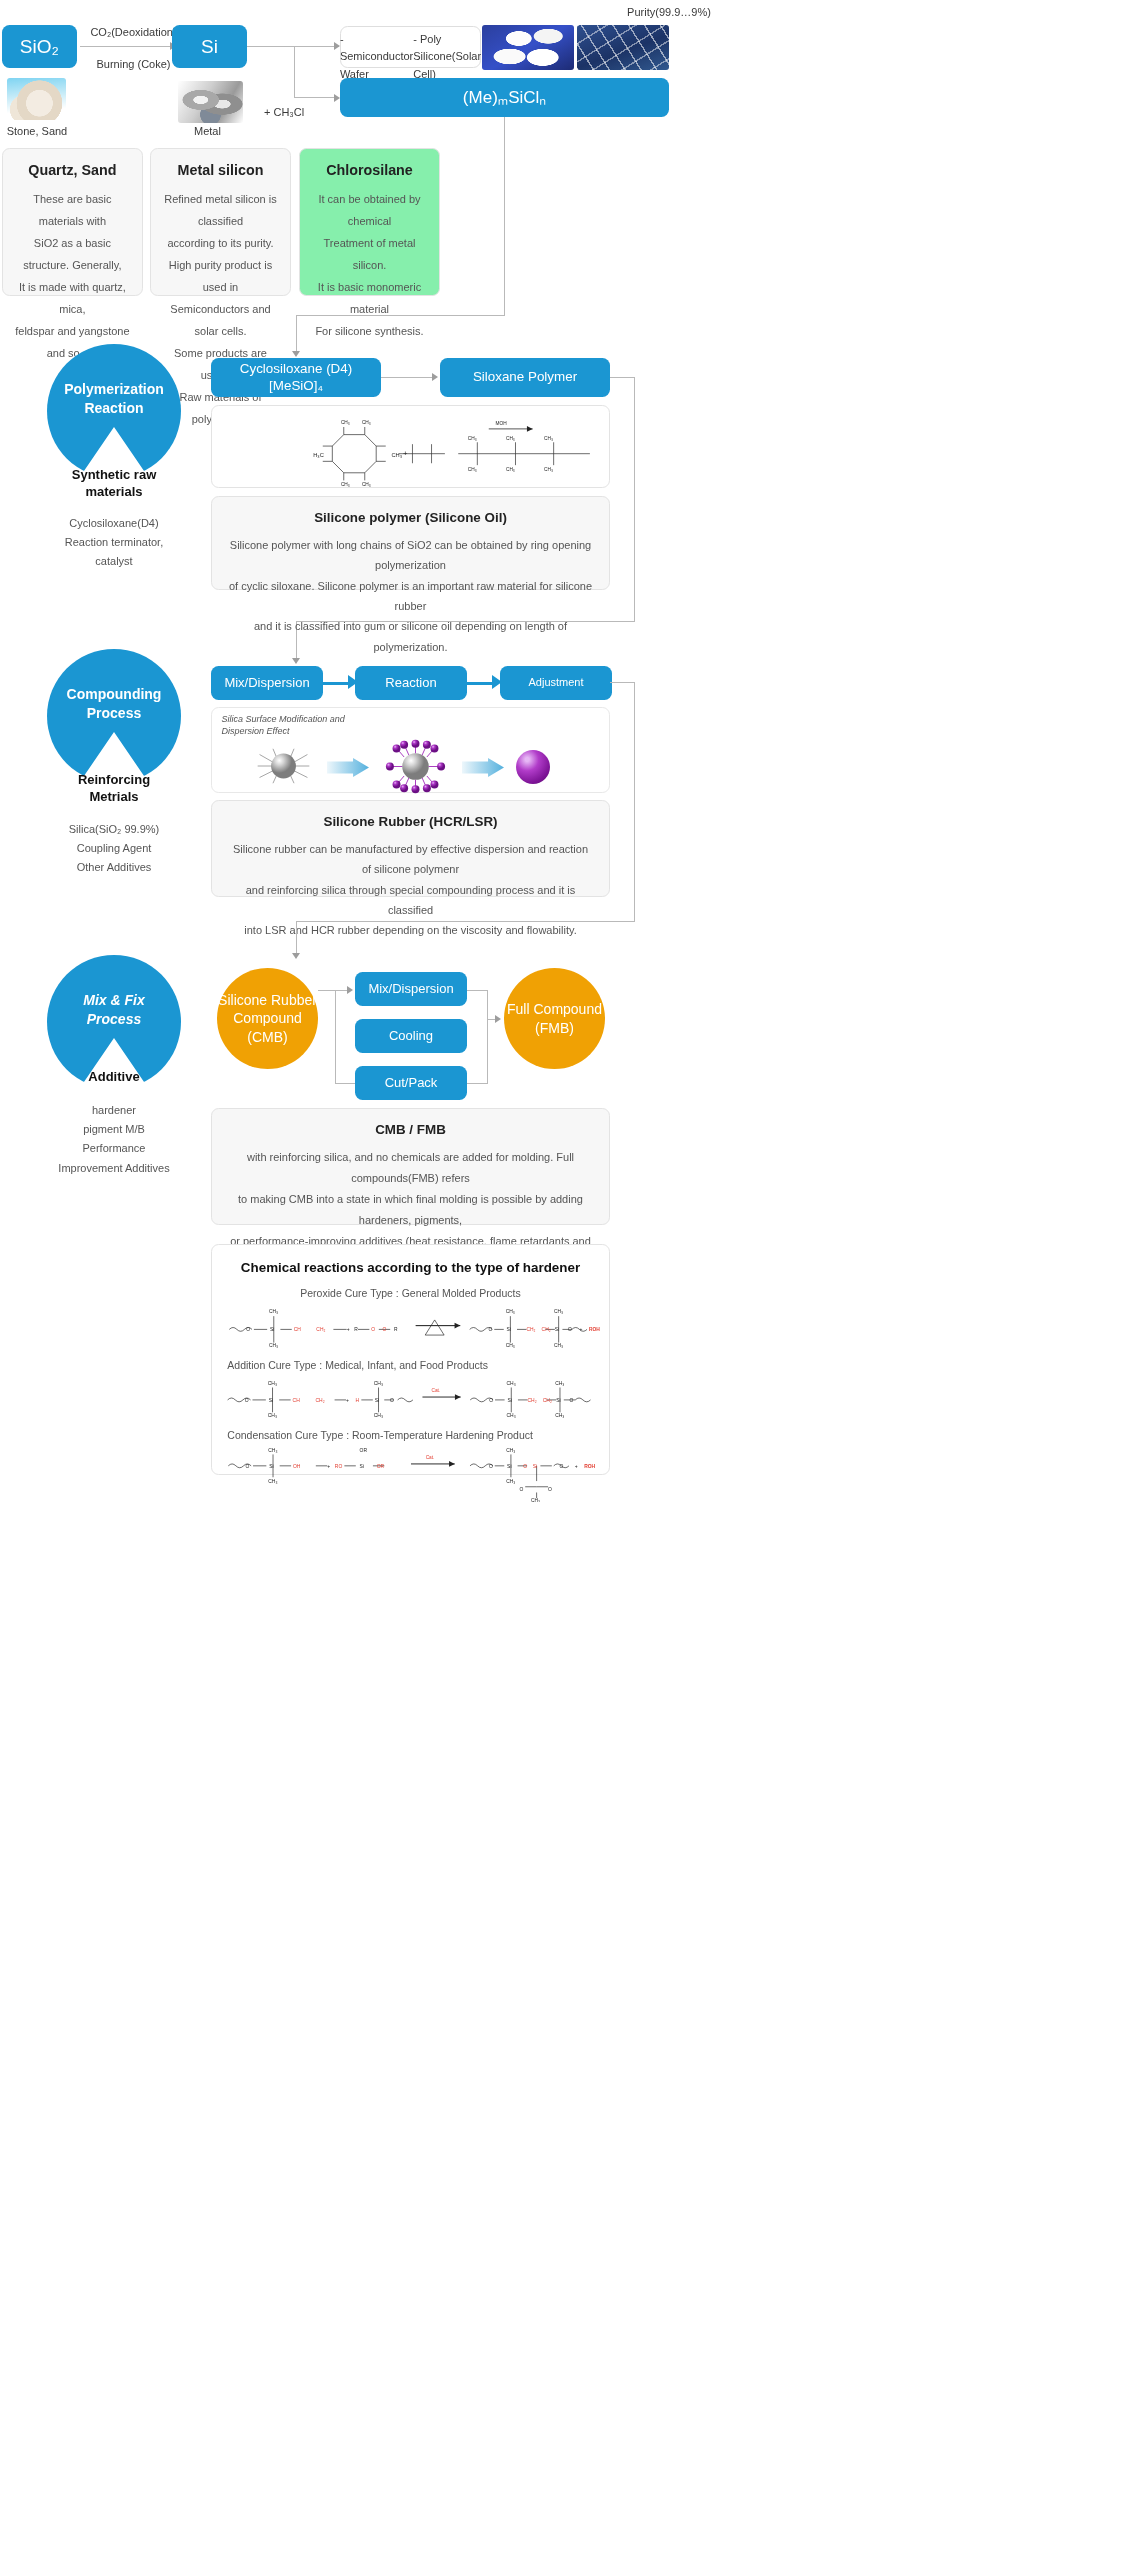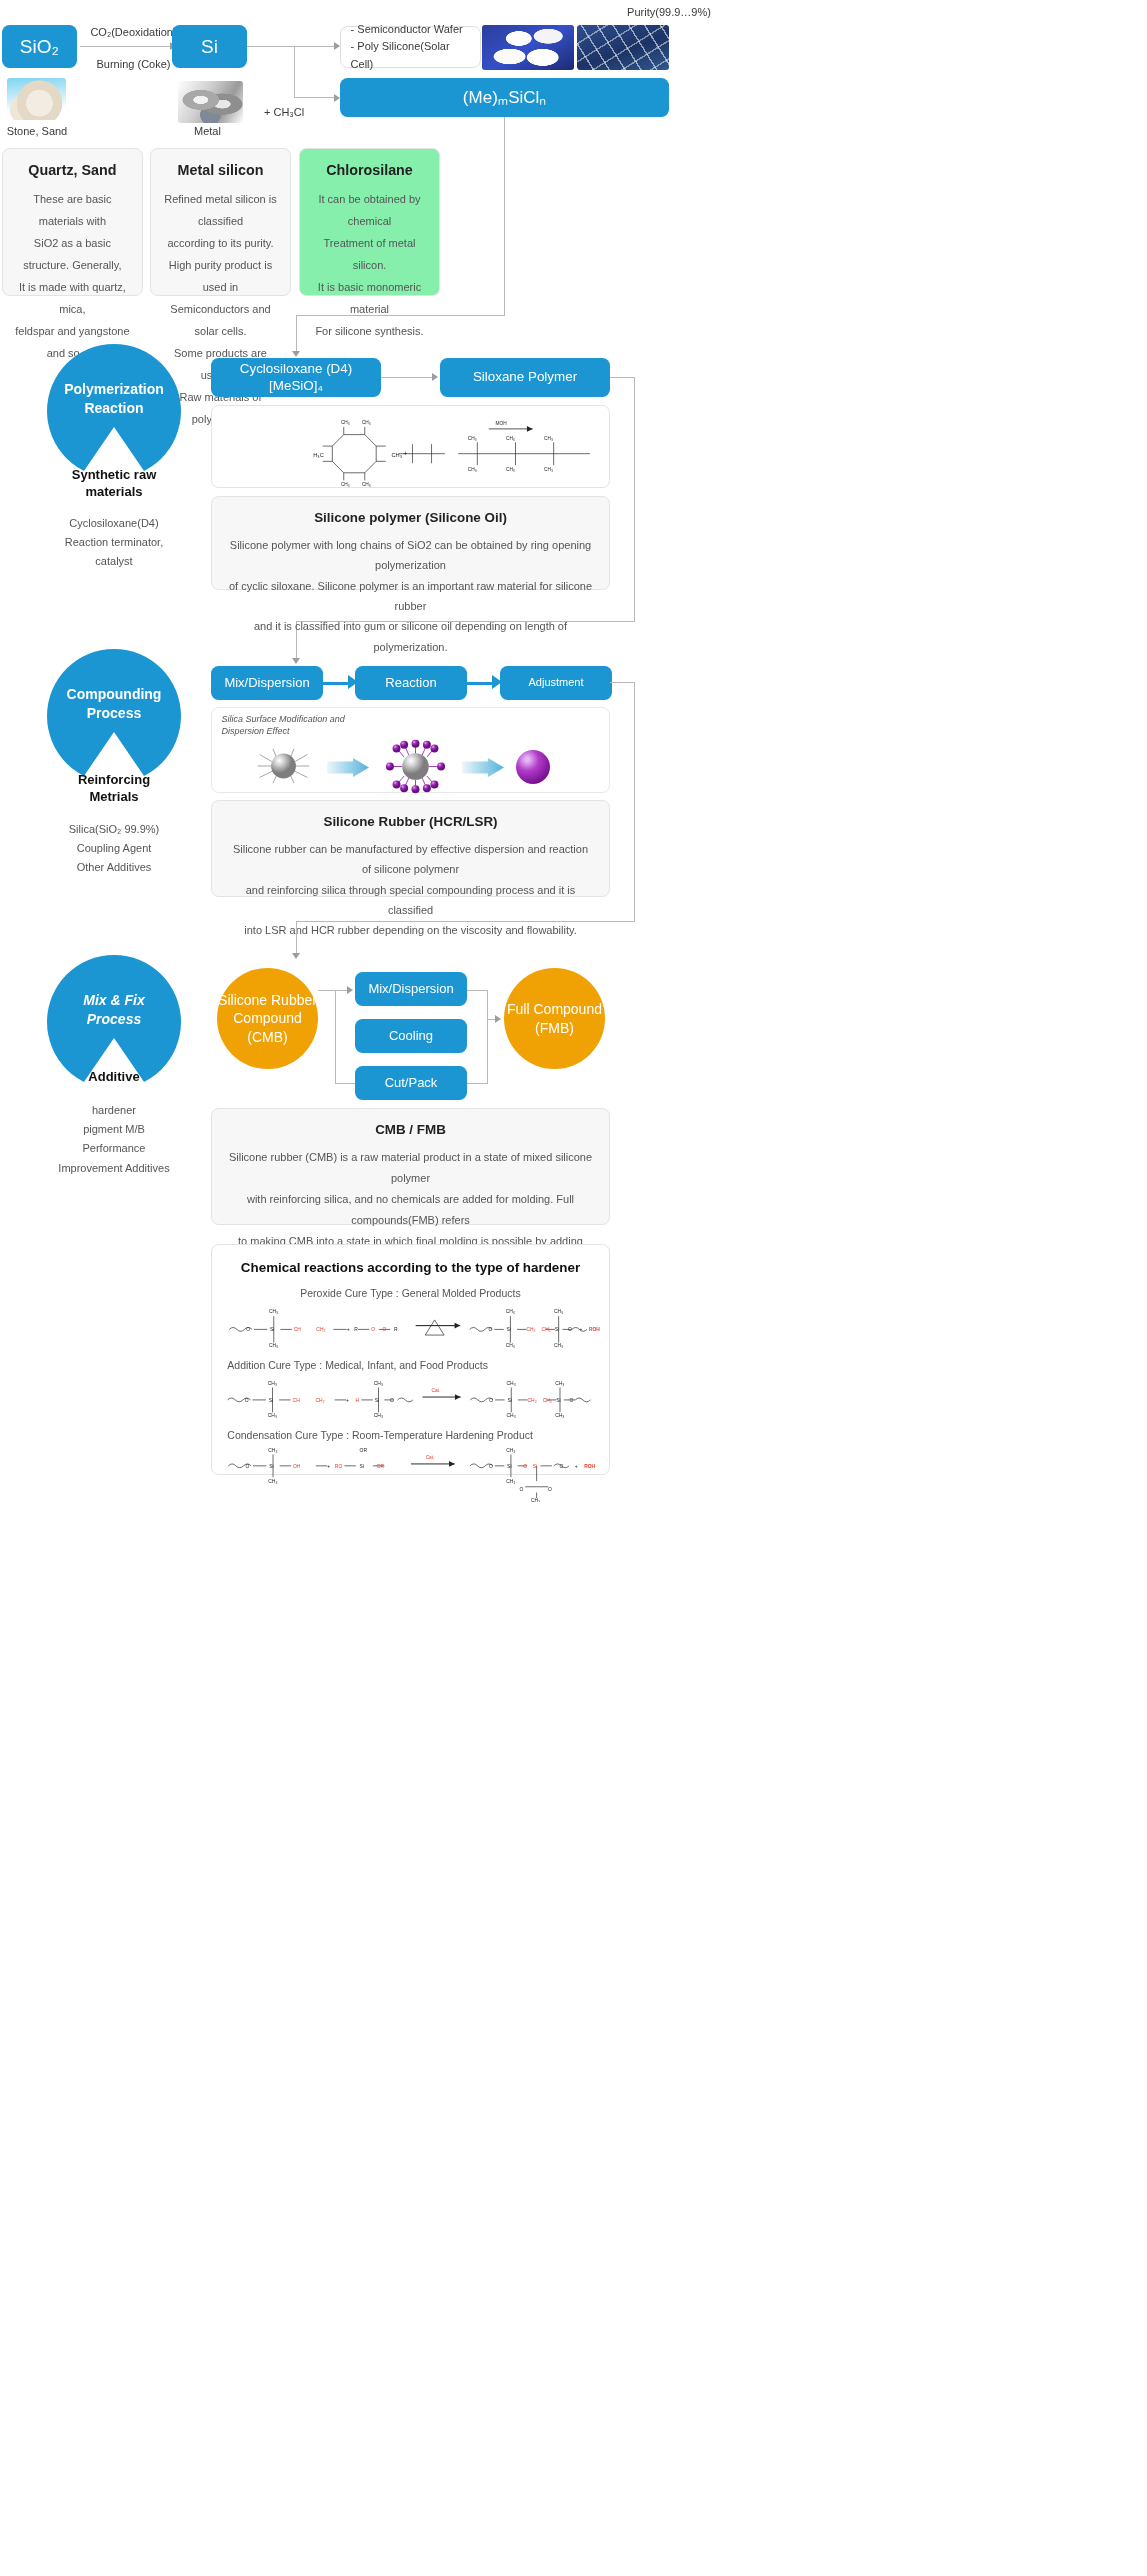--- a/index.html
+++ b/index.html
@@ -16,21 +16,21 @@
     display:flex; align-items:center; justify-content:center;
     text-align:center; line-height:1.25; font-size:16px;
   }
   .orange-circle{
     background:#f0a104; color:#fff; border-radius:50%;
     display:flex; align-items:center; justify-content:center;
     text-align:center; line-height:1.3; font-size:14px;
   }
   .white-box{
     background:#fff; border:1px solid #dedede; border-radius:7.6px;
-    display:flex; flex-direction:column; justify-content:center;
+    display:flex; justify-content:center;
     font-size:12.4px; line-height:1.65; color:#3a3a3a; padding:5.7px 13.4px;
   }
   .grey-card{
     background:#f7f7f7; border:1px solid #e3e3e3; border-radius:7.6px;
     padding:13.4px 11.5px; text-align:center;
   }
   .grey-card .ttl{ font-weight:bold; font-size:14.3px; color:#222; margin-bottom:9.6px; }
   .grey-card .bd{ font-size:11px; line-height:2.0; color:#555; }
   .lbl{ font-size:11px; color:#3a3a3a; }
   .lbl-c{ font-size:11px; color:#3a3a3a; text-align:center; }
@@ -453,21 +453,20 @@
 <div class="abs orange-circle" style="left:504px; top:968px; width:101px; height:101px;">
   <div>
     <div>Full Compound</div>
     <div>(FMB)</div>
   </div>
 </div>
 
 <div class="abs grey-card" style="left:211px; top:1108px; width:399px; height:117px; padding:13.4px 15.3px;">
   <div class="ttl" style="font-size:13.4px;">CMB / FMB</div>
   <div class="bd" style="line-height:1.9;">
-    <div>Silicone rubber (CMB) is a raw material product in a state of mixed silicone polymer</div>
     <div>with reinforcing silica, and no chemicals are added for molding. Full compounds(FMB) refers</div>
     <div>to making CMB into a state in which final molding is possible by adding hardeners, pigments,</div>
     <div>or performance-improving additives (heat resistance, flame retardants and etc.)</div>
   </div>
 </div>
 
 <div class="abs" style="left:211px; top:1244px; width:399px; height:231px; background:#fff; border:1px solid #e3e3e3; border-radius:7.6px;">
   <div style="text-align:center; font-weight:bold; font-size:13.4px; color:#111; margin-top:15.3px;">Chemical reactions according to the type of hardener</div>
 
   <div style="text-align:center; font-size:10.5px; color:#555; margin-top:11.5px;">Peroxide Cure Type : General Molded Products</div>

